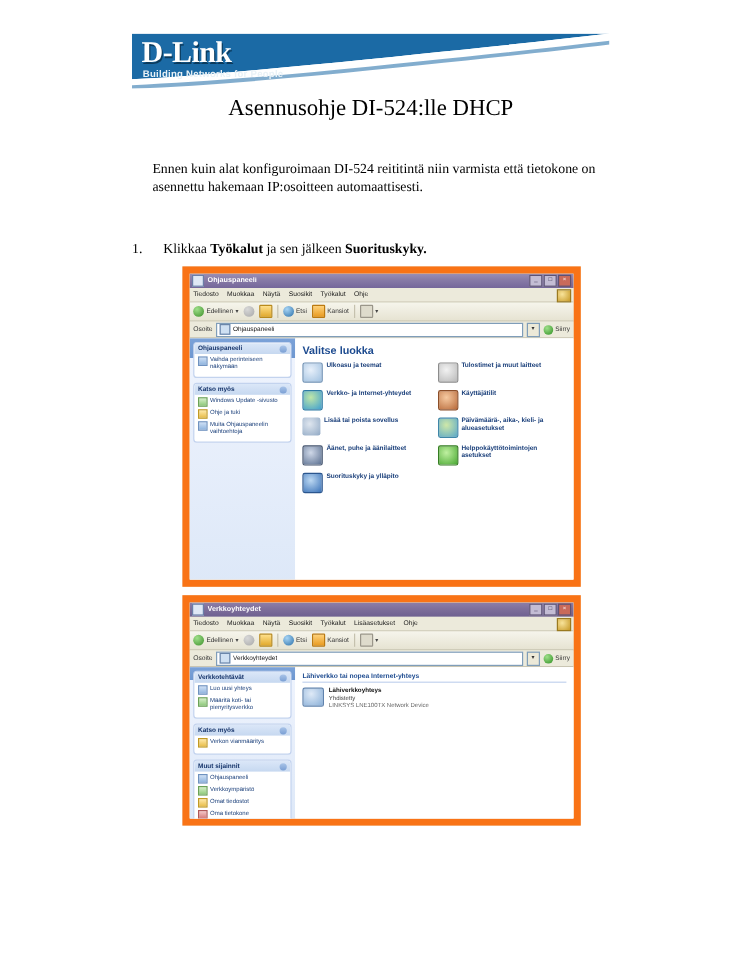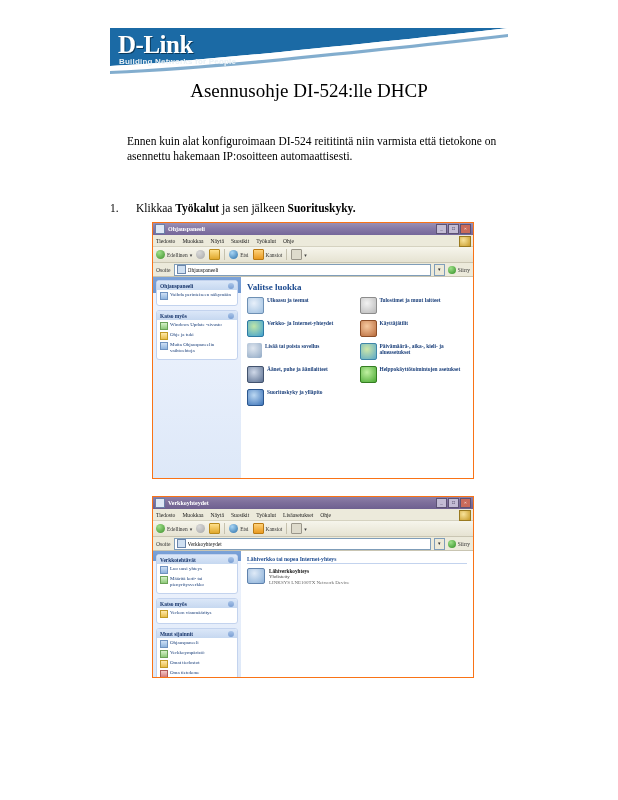--- a/index.html
+++ b/index.html
@@ -80,23 +80,23 @@
   }
   .step1 { left: 110px; top: 201px; width: 400px; }
   .step1 .num { display: inline-block; width: 26px; }
   .step2 { left: 110px; top: 472px; width: 420px; }
   b { font-weight: bold; }
 
   
   .win {
     position: absolute;
     background: #ece9d8;
-    border: 1px solid #f97316;
+    border: 6px solid #f97316;
     overflow: hidden;
-    font-family: Liberation Serif, serif;
+    font-family: Liberation Sans, sans-serif;
   }
   .win-ctrl {
     position: absolute;
     left: 152px; top: 222px;
     width: 320px; height: 255px;
   }
   .win-net {
     position: absolute;
     left: 152px; top: 496px;
     width: 320px; height: 180px;

